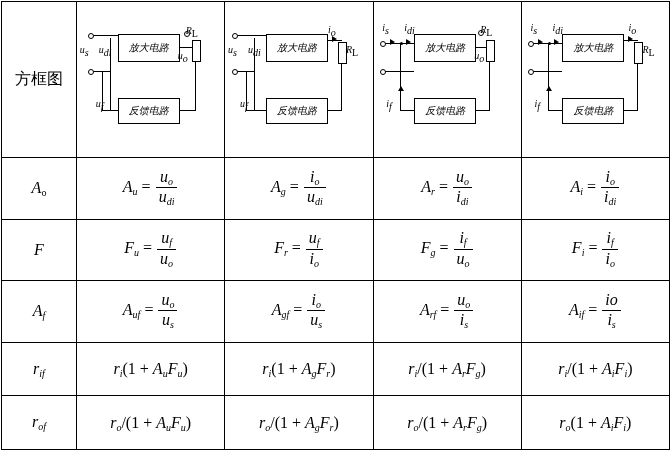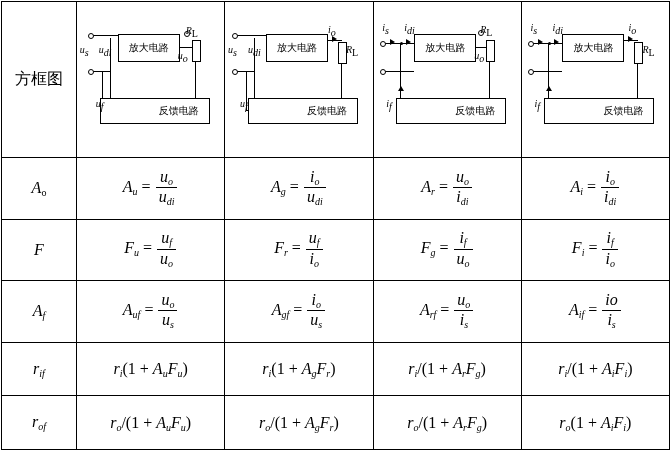--- a/index.html
+++ b/index.html
@@ -103,26 +103,27 @@
     border: 1px solid #000;
     background: #fff;
     font-size: 10px;
     font-family: "Liberation Sans", sans-serif;
     display: flex;
     align-items: center;
     justify-content: center;
     letter-spacing: 0px;
     white-space: nowrap;
     z-index: 3;
+    font-style: italic;
   }
   .diagram .amp {
     left: 38px; top: 18px; width: 60px; height: 26px;
   }
   .diagram .fb {
-    left: 20px; top: 82px; width: 60px; height: 24px; padding-left: 48px;
+    left: 38px; top: 82px; width: 60px; height: 24px;
   }
   .diagram .wire {
     position: absolute;
     background: #000;
     z-index: 1;
   }
   .diagram .h { height: 1px; }
   .diagram .v { width: 1px; }
   .diagram .node {
     position: absolute;

